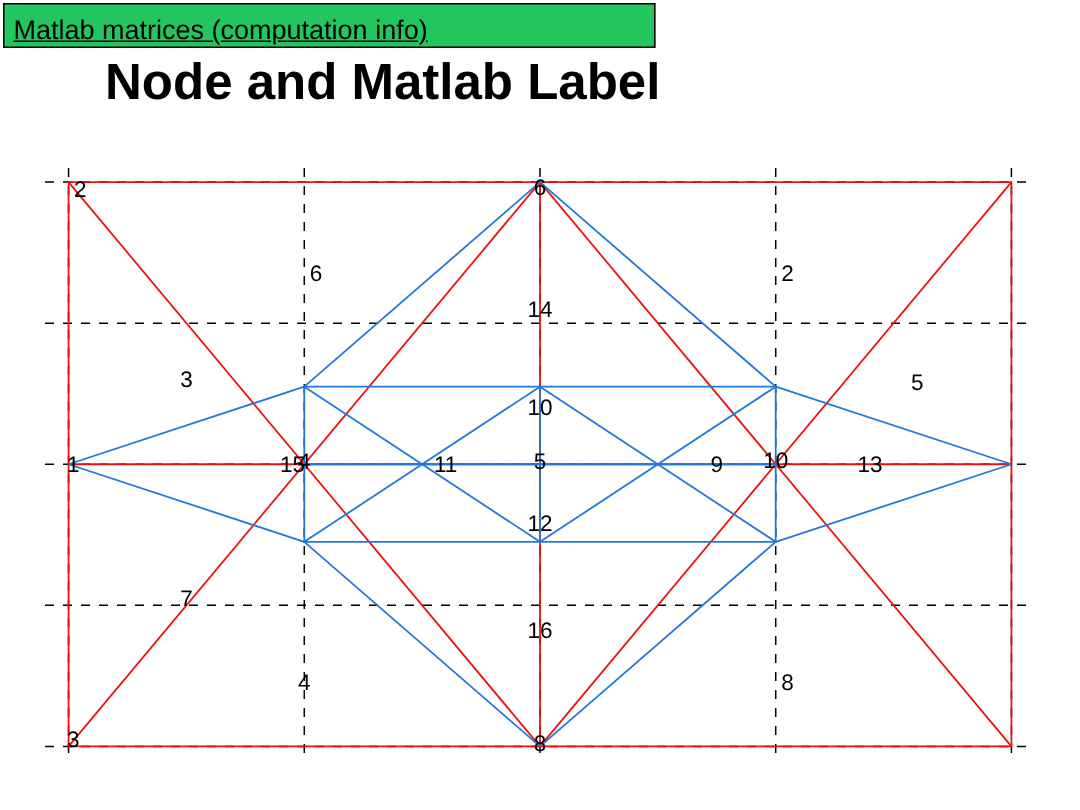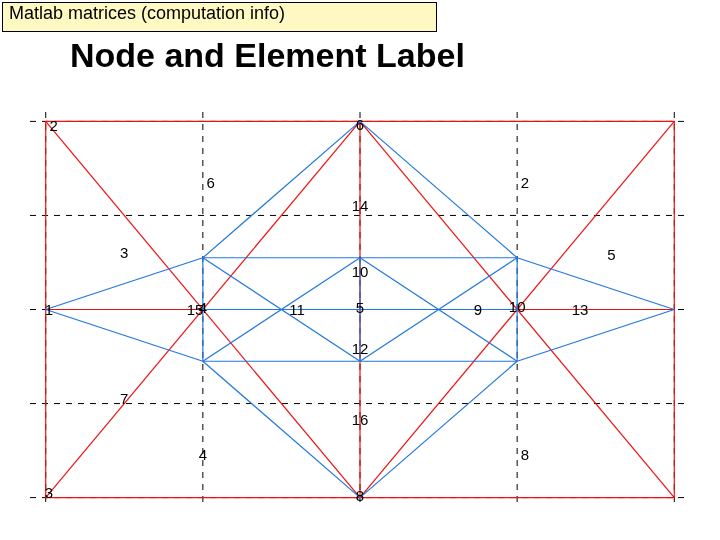--- a/index.html
+++ b/index.html
@@ -10,28 +10,29 @@
     background: #ffffff;
     font-family: Arial, Helvetica, sans-serif;
     overflow: hidden;
   }
   .header-badge {
     position: absolute;
     left: 2px;
     top: 2px;
     width: 435px;
     height: 30px;
-    background: #fef9c3;
+    background: #22c55e;
     border: 1px solid #000;
     box-sizing: border-box;
     display: flex;
-    align-items: flex-start;
+    align-items: flex-end;
     padding-left: 6px;
     font-size: 18px;
     color: #000;
+    text-decoration: underline;
   }
   .title {
     position: absolute;
     left: 70px;
     top: 36px;
     font-size: 34px;
     font-weight: bold;
     color: #000;
   }
   .plot {
@@ -47,21 +48,21 @@
   .mesh-blue { stroke: #27d; stroke-width: 1.2; fill: none; }
   .lbl { font-size: 15px; fill: #000; text-anchor: middle; }
 </style>
 </head>
 <body>
 
 <div class="header-badge">
   <span>Matlab matrices (computation info)</span>
 </div>
 
-<div class="title">Node and Element Label</div>
+<div class="title">Node and Matlab Label</div>
 
 <div class="plot">
   <svg id="mesh-svg" viewBox="0 0 660 395">
       <line x1="15.714285714285719" y1="0" x2="15.714285714285719" y2="395" class="grid"></line>
       <line x1="172.8571428571429" y1="0" x2="172.8571428571429" y2="395" class="grid"></line>
       <line x1="330.00000000000006" y1="0" x2="330.00000000000006" y2="395" class="grid"></line>
       <line x1="487.1428571428572" y1="0" x2="487.1428571428572" y2="395" class="grid"></line>
       <line x1="644.2857142857143" y1="0" x2="644.2857142857143" y2="395" class="grid"></line>
       <line x1="0" y1="385.5952380952381" x2="660" y2="385.5952380952381" class="grid"></line>
       <line x1="0" y1="291.54761904761904" x2="660" y2="291.54761904761904" class="grid"></line>

